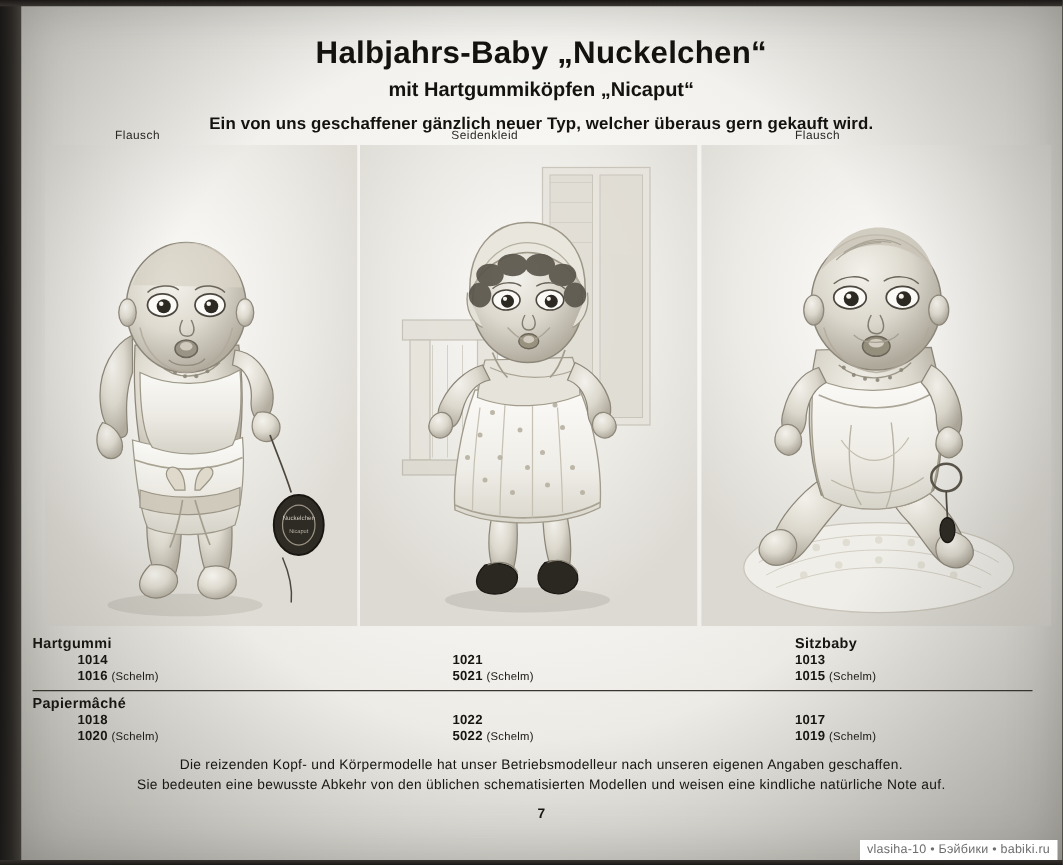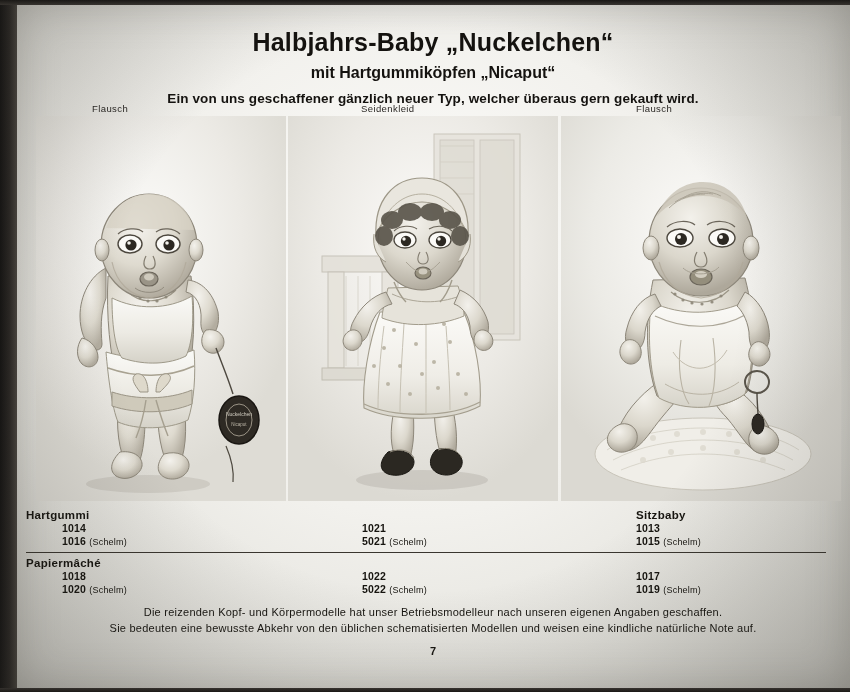--- a/index.html
+++ b/index.html
@@ -574,13 +574,14 @@
     </div>
 
     <div id="pagenum">7</div>
   </div>
 
   <div id="gutter"></div>
   <div id="topedge"></div>
   <div id="bottomedge"></div>
   <div id="vignette"></div>
 
+  <div id="watermark">vlasiha-10 • Бэйбики • babiki.ru</div>
 </div>
 
 </body></html>

